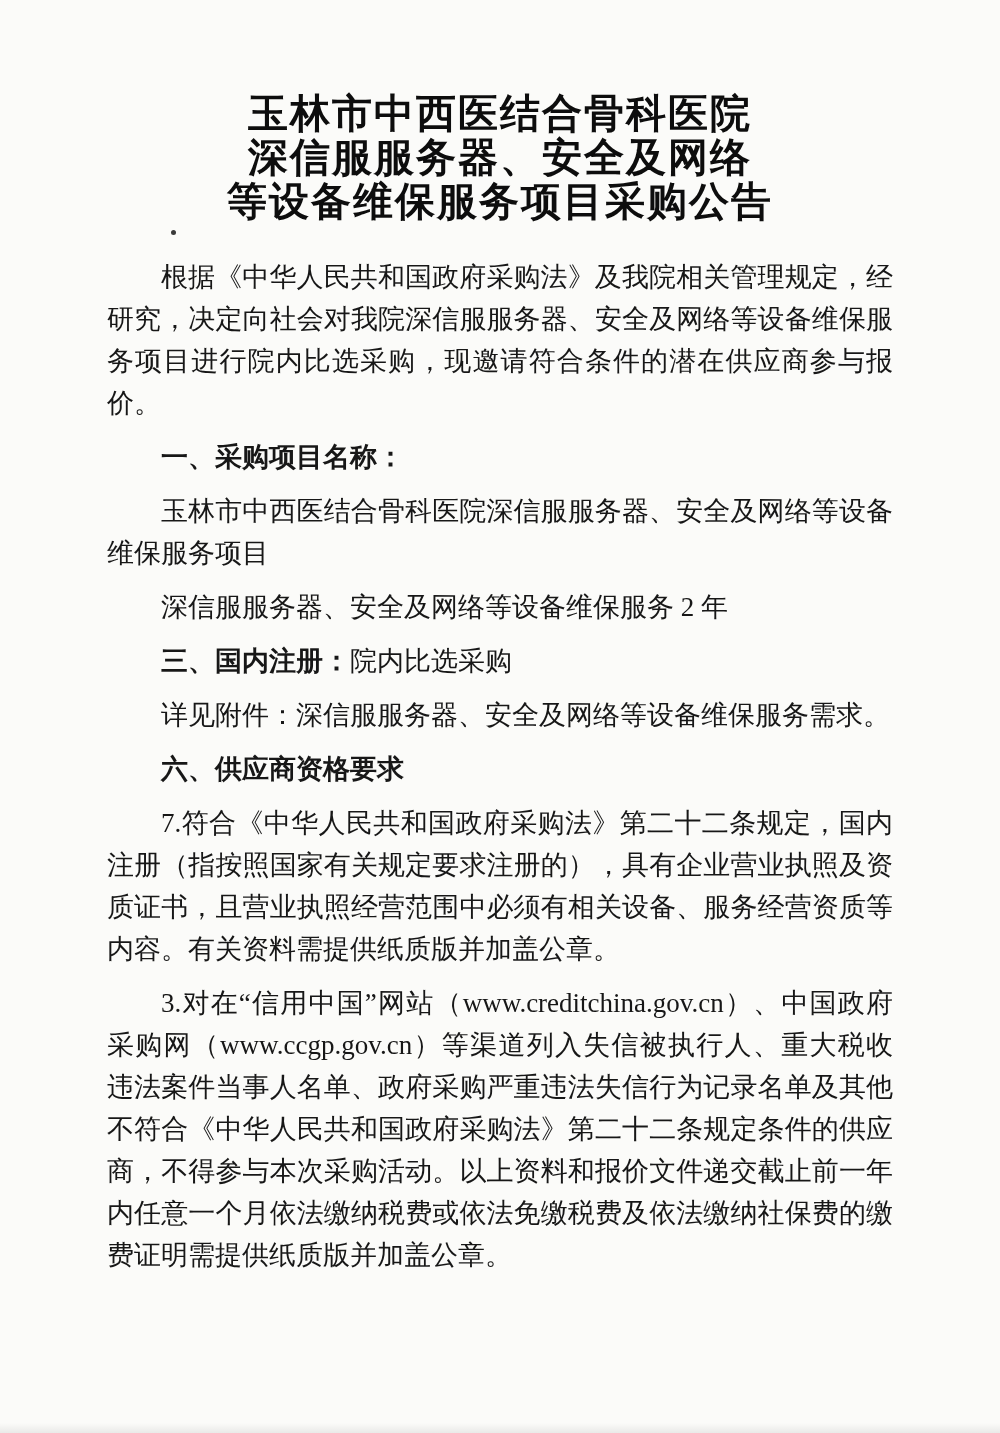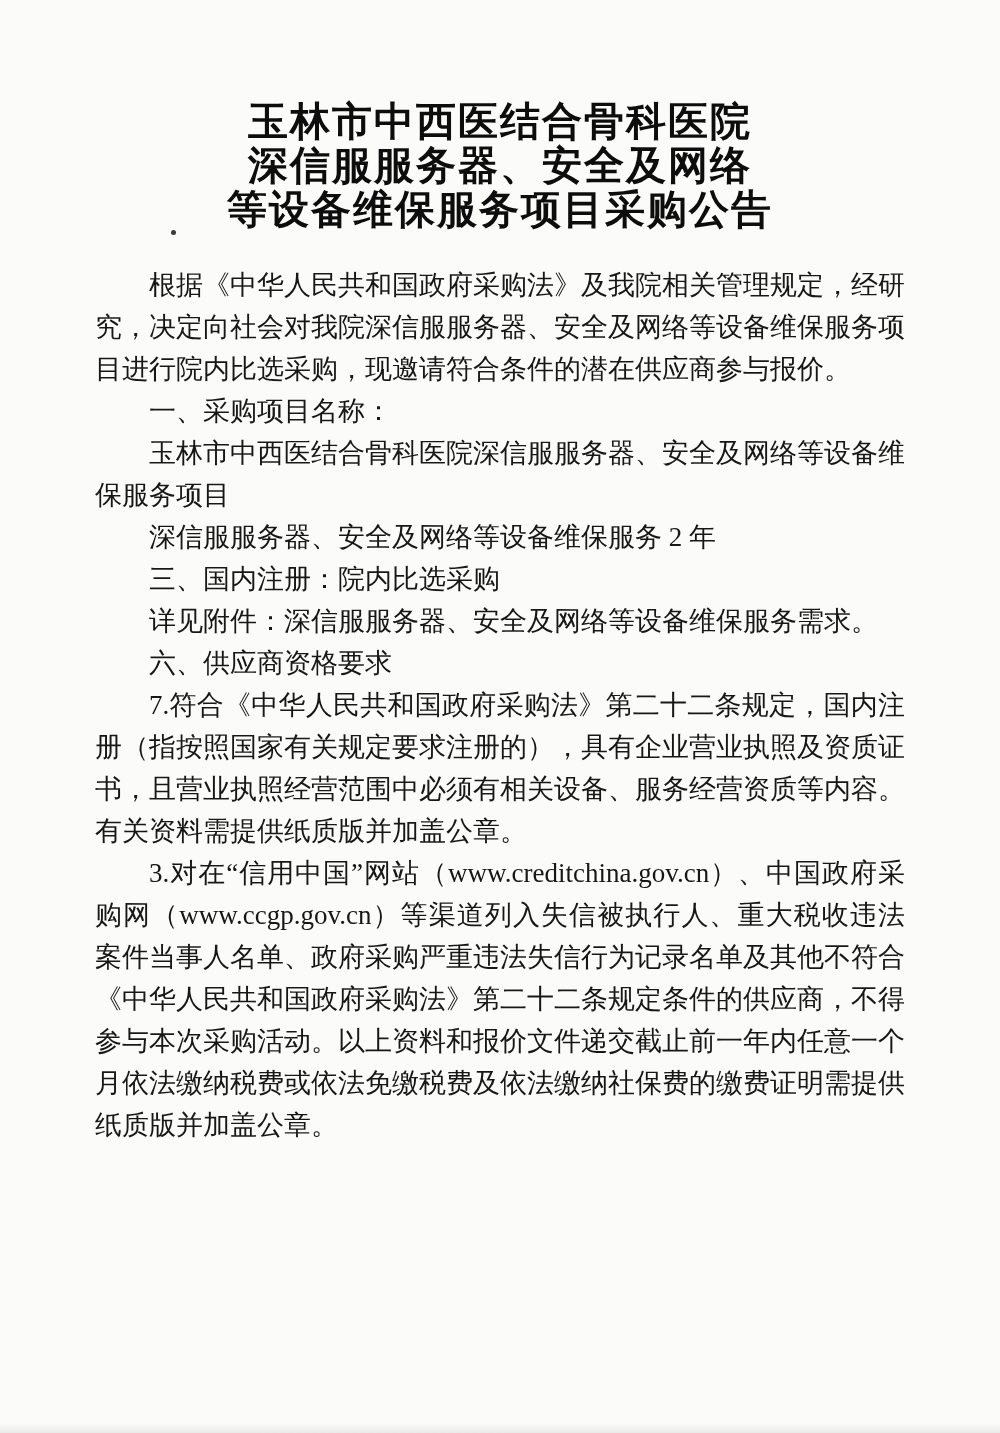--- a/index.html
+++ b/index.html
@@ -8,44 +8,44 @@
     height: 1433px;
     background: #fbfbf9;
     color: #161616;
     font-family: "Liberation Serif", "DejaVu Serif", serif;
     position: relative;
     overflow: hidden;
   }
   .page {
     position: absolute;
     inset: 0;
-    padding: 16px 95px;
+    padding: 8px 95px;
     box-sizing: border-box;
   }
   .title-block {
     margin-top: 84px;
     text-align: center;
     font-weight: bold;
     font-size: 40px;
     line-height: 44px;
     letter-spacing: 2px;
     color: #0d0d0d;
   }
   .doc-body {
     margin-top: 32px;
     font-size: 27px;
     line-height: 42px;
     text-align: justify;
     color: #171717;
   }
   p.para {
-    margin: 0;
+    margin: 12px;
     text-indent: 2em;
   }
-  .bold { font-weight: normal; }
+  .bold { font-weight: bold; }
   .underline {
     text-underline-offset: 6px;
     text-decoration-thickness: 2px;
   }
   .speck {
     position: absolute;
     left: 171px;
     top: 230px;
     width: 5px;
     height: 5px;

